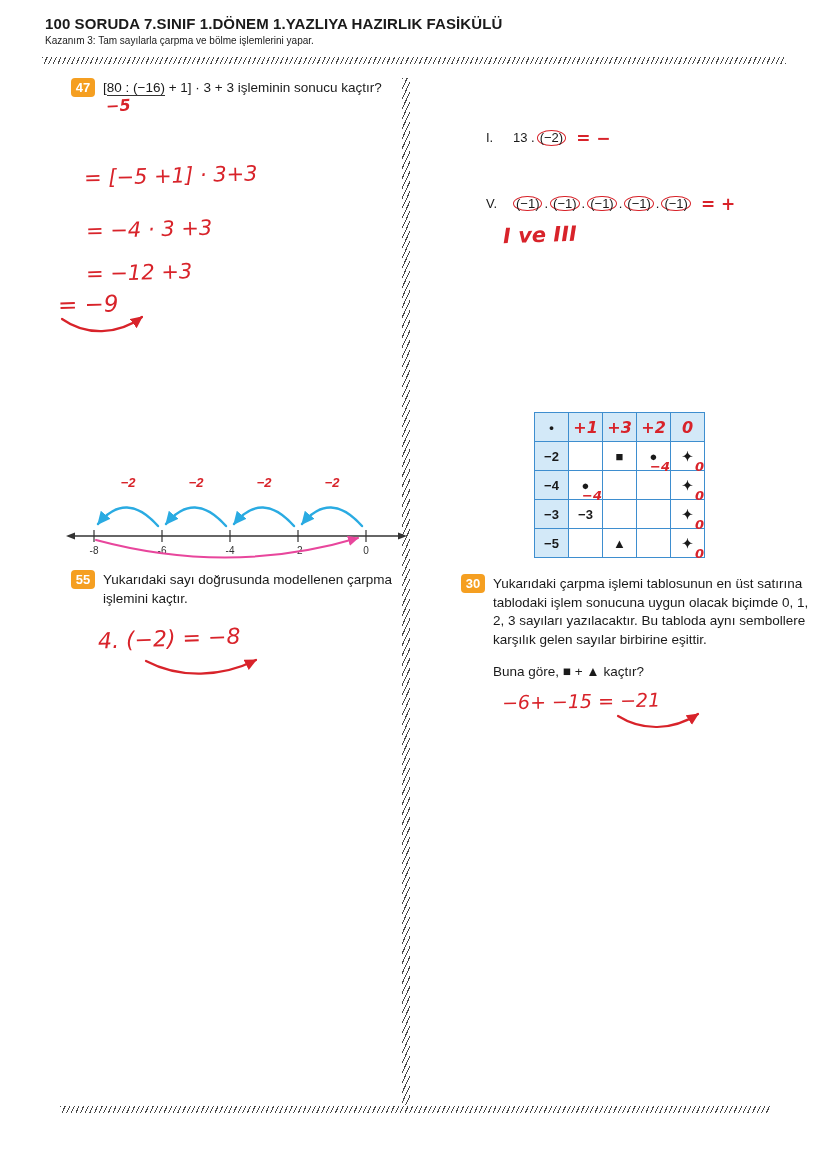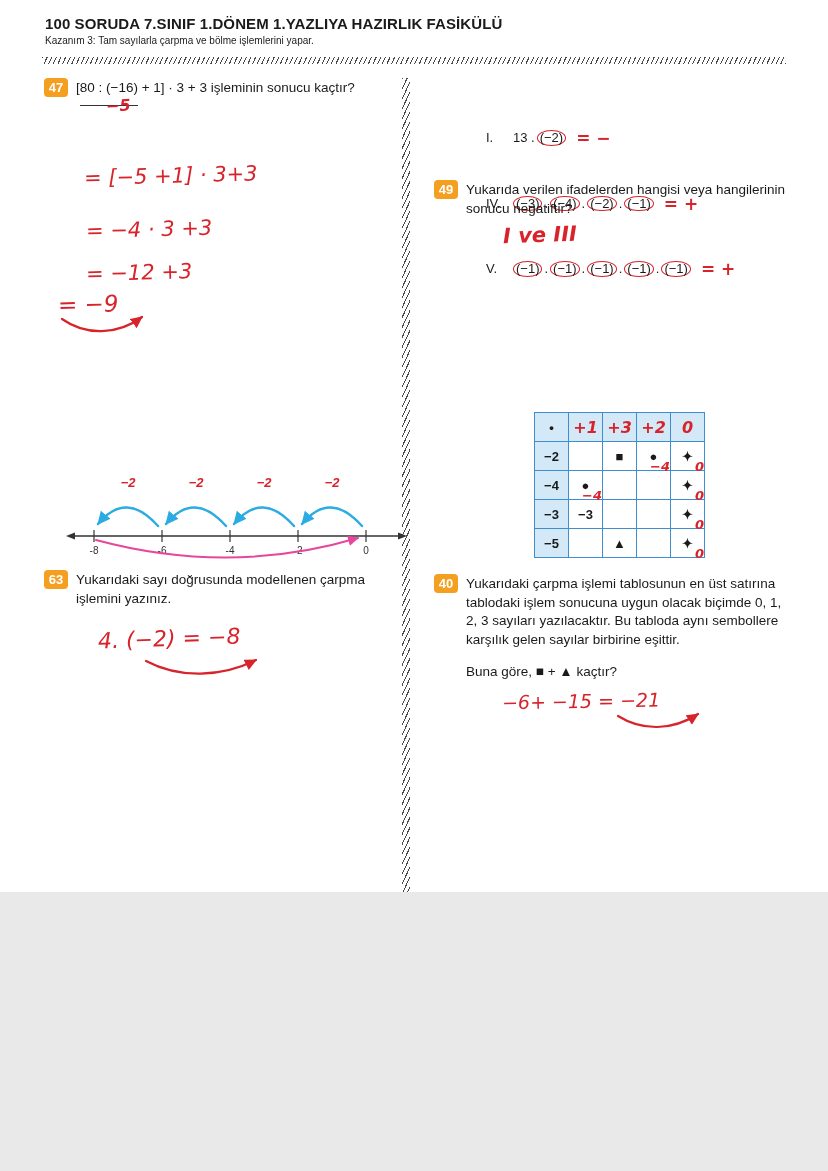--- a/index.html
+++ b/index.html
@@ -1,28 +1,28 @@
 <!DOCTYPE html>
 <html><head>
 <meta charset="utf-8">
 <style>
   html,body{margin:0;padding:0;background:#e9e9e9;}
-  .page{position:relative;width:828px;height:892px;background:#ffffff;margin:0 auto;
+  .page{position:relative;width:828px;height:1171px;background:#ffffff;margin:0 auto;
         font-family:"Liberation Sans",sans-serif;color:#1a1a1a;overflow:hidden;}
   .abs{position:absolute;}
   .title{font-weight:bold;font-size:15px;letter-spacing:.1px;}
   .subtitle{font-size:10px;margin-top:3px;}
   .hatch-h{height:7px;background:repeating-linear-gradient(115deg,#4a4a4a 0 1px,transparent 1px 4.2px);}
   .hatch-v{width:8px;background:repeating-linear-gradient(115deg,#4a4a4a 0 1px,transparent 1px 4.2px);}
   .badge{width:24px;height:19px;background:#f59f21;color:#fff;font-weight:bold;font-size:13px;
          display:flex;align-items:center;justify-content:center;border-radius:4px;flex:0 0 auto;}
-  .q{display:flex;gap:8px;align-items:flex-start;}
+  .q{display:flex;gap:8px;align-items:flex-start;margin-left:27px;}
   .qtext{font-size:13.5px;line-height:1.38;padding-top:1px;}
   .boldq{font-weight:normal;margin-top:13px;}
-  .uline{border-bottom:1.2px solid #333;padding-bottom:10px;}
+  .uline{border-bottom:1.2px solid #333;padding-bottom:0;}
   .hw{font-family:"DejaVu Sans",sans-serif;font-style:italic;color:#d8232a;white-space:nowrap;}
   .hw-big{font-size:21px;transform:rotate(-1.5deg);transform-origin:left;}
   .r-line{font-size:13px;line-height:17.5px;white-space:nowrap;}
   .r-num{display:inline-block;width:27px;}
   .r-tok{margin-right:2px;margin-top:48px;}
   .circ{border:1.6px solid #d8232a;border-radius:50%;padding:0 2px;display:inline-block;line-height:1.05;}
   .r-res{font-size:17px;font-weight:bold;margin-left:8px;vertical-align:-2px;}
   table.mult{border-collapse:collapse;}
   table.mult td{border:1.6px solid #3e8ecf;width:33px;height:28px;text-align:center;
                 font-size:13px;font-weight:bold;position:relative;padding:0;}
@@ -99,49 +99,42 @@
 
     <text x="64" y="13" font-size="13" font-style="italic" font-weight="bold" fill="#d8232a" text-anchor="middle">−2</text>
     <text x="132" y="13" font-size="13" font-style="italic" font-weight="bold" fill="#d8232a" text-anchor="middle">−2</text>
     <text x="200" y="13" font-size="13" font-style="italic" font-weight="bold" fill="#d8232a" text-anchor="middle">−2</text>
     <text x="268" y="13" font-size="13" font-style="italic" font-weight="bold" fill="#d8232a" text-anchor="middle">−2</text>
 
     <path d="M32,66 Q166,102 294,64" stroke="#e8469c" stroke-width="2" fill="none" stroke-linecap="round" marker-end="url(#mPink)"></path>
   </svg>
 
   <div class="q abs" style="left:44px;top:570px;width:352px">
-    <div class="badge">63</div>
-    <div class="qtext">Yukarıdaki sayı doğrusunda modellenen çarpma işlemini yazınız.</div>
+    <div class="badge">55</div>
+    <div class="qtext">Yukarıdaki sayı doğrusunda modellenen çarpma işlemini kaçtır.</div>
   </div>
   <div class="hw abs" style="left:98px;top:626px;font-size:22px;transform:rotate(-2deg)">4. (−2) = −8</div>
   <svg class="abs" style="left:140px;top:656px" width="125" height="28" viewBox="0 0 125 28">
     <defs>
         <marker id="sw2" markerWidth="7" markerHeight="7" refX="5" refY="2.6" orient="auto">
           <path d="M0,0 L5.5,2.6 L0,5.2 z" fill="#d8232a"></path>
         </marker>
       </defs>
     <path d="M6,5 C40,23 82,21 116,4" stroke="#d8232a" stroke-width="2.2" fill="none" stroke-linecap="round" marker-end="url(#sw2)"></path>
   </svg>
 
   <div class="abs" style="left:486px;top:82px">
     <div class="r-line">
       <span class="r-num">I.</span><span class="r-tok">13 .</span><span class="r-tok circ">(−2)</span><span class="hw r-res">= −</span>
     </div>
     <div class="r-line">
-      <span class="r-num">IV.</span><span class="r-tok circ">(−3)</span><span class="r-tok">.</span><span class="r-tok circ">(−4)</span><span class="r-tok">.</span><span class="r-tok circ">(−2)</span><span class="r-tok">.</span><span class="r-tok circ">(−1)</span><span class="hw r-res">= +</span>
-    </div>
-    <div class="r-line">
       <span class="r-num">V.</span><span class="r-tok circ">(−1)</span><span class="r-tok">.</span><span class="r-tok circ">(−1)</span><span class="r-tok">.</span><span class="r-tok circ">(−1)</span><span class="r-tok">.</span><span class="r-tok circ">(−1)</span><span class="r-tok">.</span><span class="r-tok circ">(−1)</span><span class="hw r-res">= +</span>
     </div>
   </div>
 
-  <div class="q abs" style="left:434px;top:180px;width:352px">
-    <div class="badge">49</div>
-    <div class="qtext">Yukarıda verilen ifadelerden hangisi veya hangilerinin sonucu negatiftir?</div>
-  </div>
   <div class="hw abs" style="left:503px;top:223px;font-size:21px;font-weight:bold;transform:rotate(-2deg)">I ve III</div>
 
   <table class="mult abs" style="left:534px;top:412px">
     <tbody>
         <tr>
       <td class="hd">•</td>
       <td class="hd"><span class="hw hw-ann">+1</span></td>
       <td class="hd"><span class="hw hw-ann">+3</span></td>
       <td class="hd"><span class="hw hw-ann">+2</span></td>
       <td class="hd"><span class="hw hw-ann">0</span></td>
@@ -171,21 +164,21 @@
       <td class="hd">−5</td>
       <td><span></span></td>
       <td><span>▲</span></td>
       <td><span></span></td>
       <td><span>✦</span><span class="hw cell-ann">0</span></td>
     </tr>
   </tbody>
     </table>
 
   <div class="q abs" style="left:434px;top:574px;width:362px">
-    <div class="badge">40</div>
+    <div class="badge">30</div>
     <div class="qtext">
       <div>Yukarıdaki çarpma işlemi tablosunun en üst satırına tablodaki işlem sonucuna uygun olacak biçimde 0, 1, 2, 3 sayıları yazılacaktır. Bu tabloda aynı sembollere karşılık gelen sayılar birbirine eşittir.</div>
       <div class="boldq">Buna göre, ■ + ▲ kaçtır?</div>
     </div>
   </div>
   <div class="hw abs" style="left:502px;top:690px;font-size:19px;transform:rotate(-1deg)">−6+ −15 = −21</div>
   <svg class="abs" style="left:612px;top:712px" width="95" height="26" viewBox="0 0 95 26">
     <defs>
         <marker id="sw3" markerWidth="7" markerHeight="7" refX="5" refY="2.6" orient="auto">
           <path d="M0,0 L5.5,2.6 L0,5.2 z" fill="#d8232a"></path>

